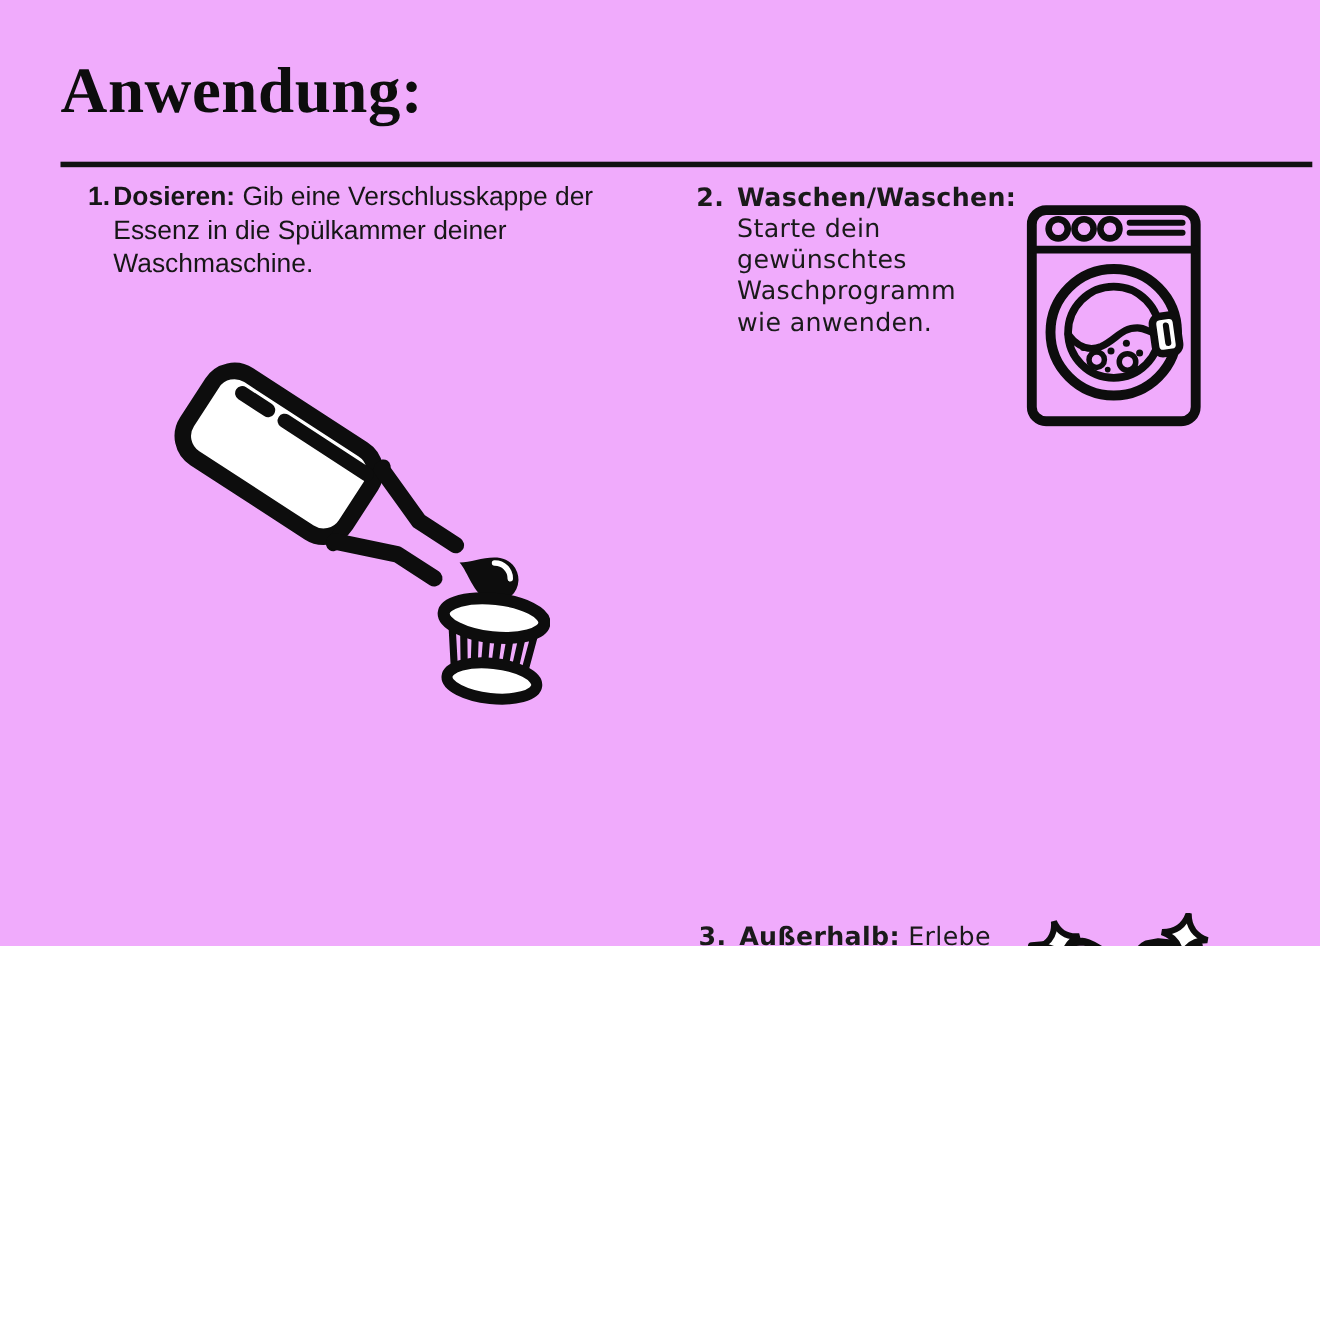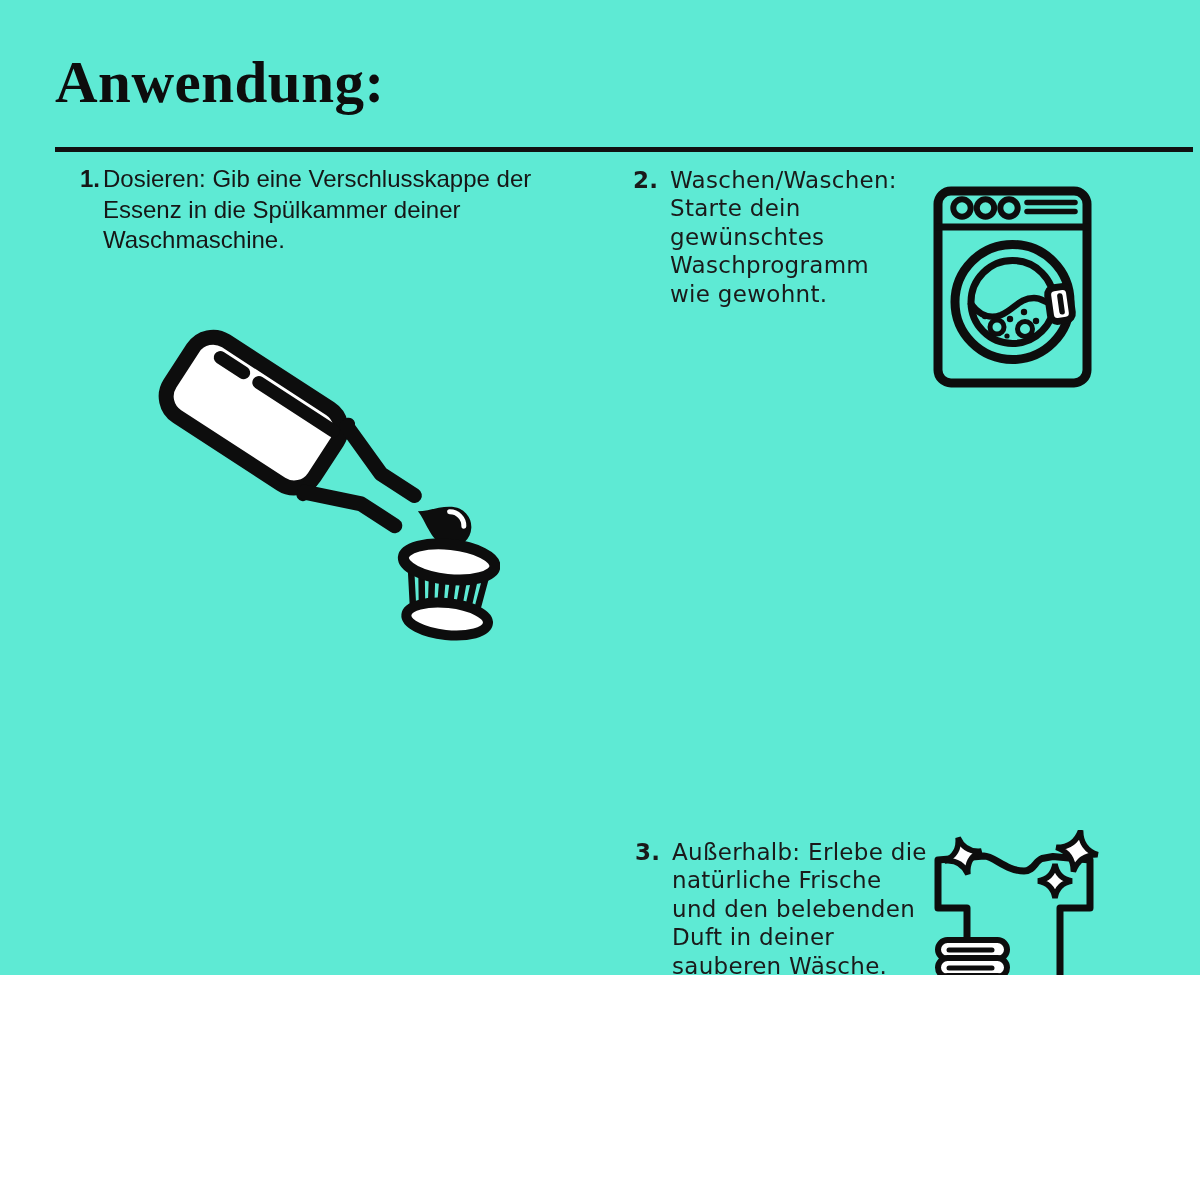--- a/index.html
+++ b/index.html
@@ -1,29 +1,29 @@
 <!DOCTYPE html>
 <html><head>
 <meta charset="utf-8">
 <style>
   html,body{margin:0;padding:0;background:#fff;}
-  #canvas{position:relative;width:1200px;height:975px;background:#5eead4;overflow:hidden;
+  #canvas{position:relative;width:1200px;height:860px;background:#f0abfc;overflow:hidden;
           font-family:"Liberation Sans",sans-serif;color:#161616;}
   .abs{position:absolute;}
   
   .title{left:55px;top:48px;font-family:"Liberation Serif",serif;font-weight:700;
          font-size:59px;letter-spacing:0.5px;color:#0d0d0d;}
   .rule{background:#111;height:5px;left:55px;width:1138px;}
   .rule-top{top:147px;}
   .rule-bottom{top:1014px;height:6px;}
   
   .step{line-height:30.5px;font-size:24px;}
   .step .num{position:absolute;left:0;top:0;font-weight:700;}
   .step .txt{padding-left:23px;}
-  .step b{font-weight:400;}
+  .step b{font-weight:700;}
   .grotesk{font-family:"DejaVu Sans",sans-serif;font-size:23px;line-height:28.4px;
            letter-spacing:0.3px;color:#1a1a1a;}
   .grotesk .txt{padding-left:37px;}
   .step1{left:80px;top:164px;width:468px;}
   .step2{left:633px;top:166px;width:269px;}
   .step3{left:635px;top:838px;width:295px;}
   
   .warnings{left:55px;top:1046px;width:1092px;display:grid;
             grid-template-columns:350px 350px 352px;column-gap:20px;}
   .warning{display:flex;flex-direction:column;justify-content:flex-end;
@@ -40,21 +40,21 @@
   <div class="abs title">Anwendung:</div>
   <div class="abs rule rule-top"></div>
 
   <div class="abs step step1">
     <span class="num">1.</span>
     <div class="txt"><b>Dosieren:</b> <span>Gib eine Verschlusskappe der Essenz in die Spülkammer deiner Waschmaschine.</span></div>
   </div>
 
   <div class="abs step grotesk step2">
     <span class="num">2.</span>
-    <div class="txt"><b>Waschen/Waschen:</b> <span>Starte dein gewünschtes Waschprogramm wie gewohnt.</span></div>
+    <div class="txt"><b>Waschen/Waschen:</b> <span>Starte dein gewünschtes Waschprogramm wie anwenden.</span></div>
   </div>
 
   <div class="abs step grotesk step3">
     <span class="num">3.</span>
     <div class="txt"><b>Außerhalb:</b> <span>Erlebe die natürliche Frische und den belebenden Duft in deiner sauberen Wäsche.</span></div>
   </div>
 
   <svg class="abs" style="left:150px;top:312px;" width="350" height="342" viewBox="0 0 350 342">
     <g stroke="#0d0d0d" fill="none" stroke-linecap="round" stroke-linejoin="round">
       <g transform="translate(56,16) rotate(33)">

